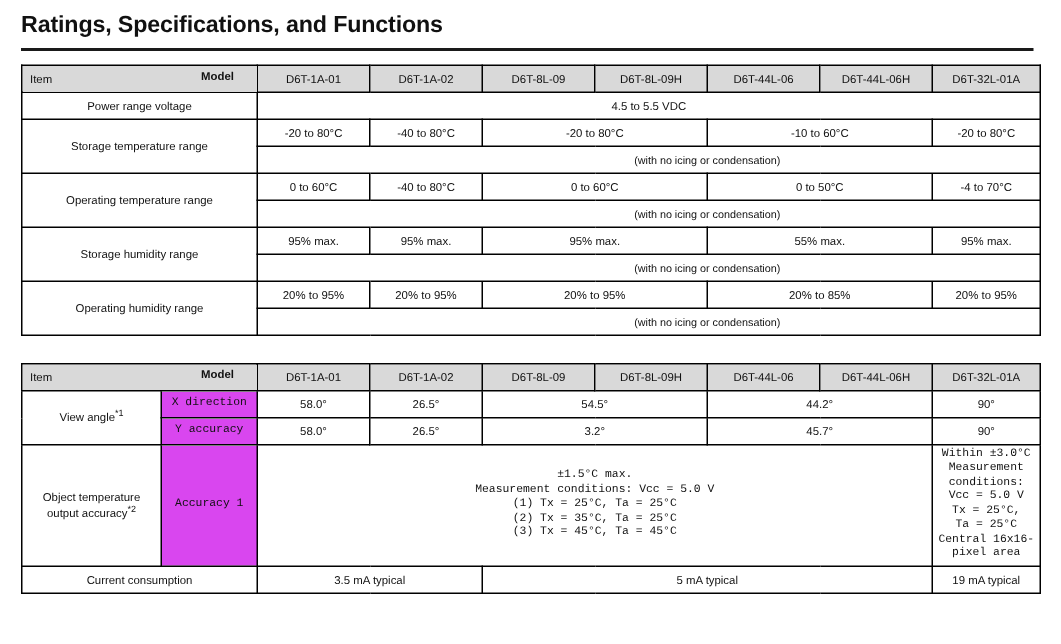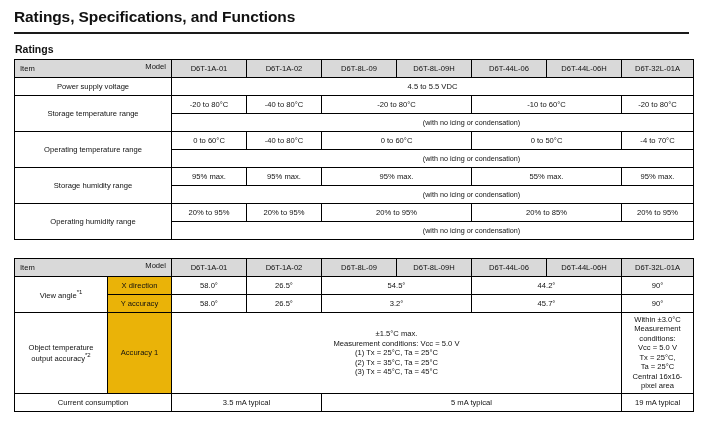--- a/index.html
+++ b/index.html
@@ -64,33 +64,34 @@
     font-size: 7.6px;
   }
   .hdr td.item-col {
     text-align: left;
     font-weight: normal;
     padding-left: 5px;
     position: relative;
   }
   .hdr td.item-col .model-lab {
     position: absolute;
-    right: 5px;
+    right: 15px;
     top: 2px;
-    font-weight: normal;
+    font-weight: bold;
   }
   td.rowlabel {
     text-align: left;
     padding-left: 5px;
     font-size: 7.6px;
   }
   td.subhdr {
-    background: #eab308;
-    text-align: left;
-    padding-left: 5px;
+    background: #d946ef;
+    text-align: left;
+    padding-left: 5px;
+    font-family: Liberation Mono, monospace;
   }
   .note {
     font-size: 7.2px;
   }
   .char td {
     vertical-align: top;
     padding-top: 3px;
   }
   td.valign-mid {
     vertical-align: middle;
@@ -101,32 +102,32 @@
   }
   .spacer-18 { height: 18px; }
   .sup {
     font-size: 6px;
     vertical-align: super;
   }
   .block-left {
     text-align: left;
     padding-left: 5px;
     line-height: 1.35;
+    font-family: Liberation Mono, monospace;
   }
   .tall-cell { height: 68px; }
 </style>
 </head>
 <body>
 
 <div class="page">
 
   <h1 class="page-title">Ratings, Specifications, and Functions</h1>
   <hr class="title-rule">
 
-  <div class="section-title">Ratings</div>
 
   <table class="spec">
     <colgroup>
       <col style="width:157px">
       <col style="width:75px">
       <col style="width:75px">
       <col style="width:75px">
       <col style="width:75px">
       <col style="width:75px">
       <col style="width:75px">
@@ -141,21 +142,21 @@
         <td>D6T-1A-01</td>
         <td>D6T-1A-02</td>
         <td>D6T-8L-09</td>
         <td>D6T-8L-09H</td>
         <td>D6T-44L-06</td>
         <td>D6T-44L-06H</td>
         <td>D6T-32L-01A</td>
       </tr>
 
       <tr>
-        <td class="rowlabel">Power supply voltage</td>
+        <td class="rowlabel">Power range voltage</td>
         <td colspan="7">4.5 to 5.5 VDC</td>
       </tr>
 
       <tr>
         <td class="rowlabel" rowspan="2">Storage temperature range</td>
         <td>-20 to 80°C</td>
         <td>-40 to 80°C</td>
         <td colspan="2">-20 to 80°C</td>
         <td colspan="2">-10 to 60°C</td>
         <td>-20 to 80°C</td>

